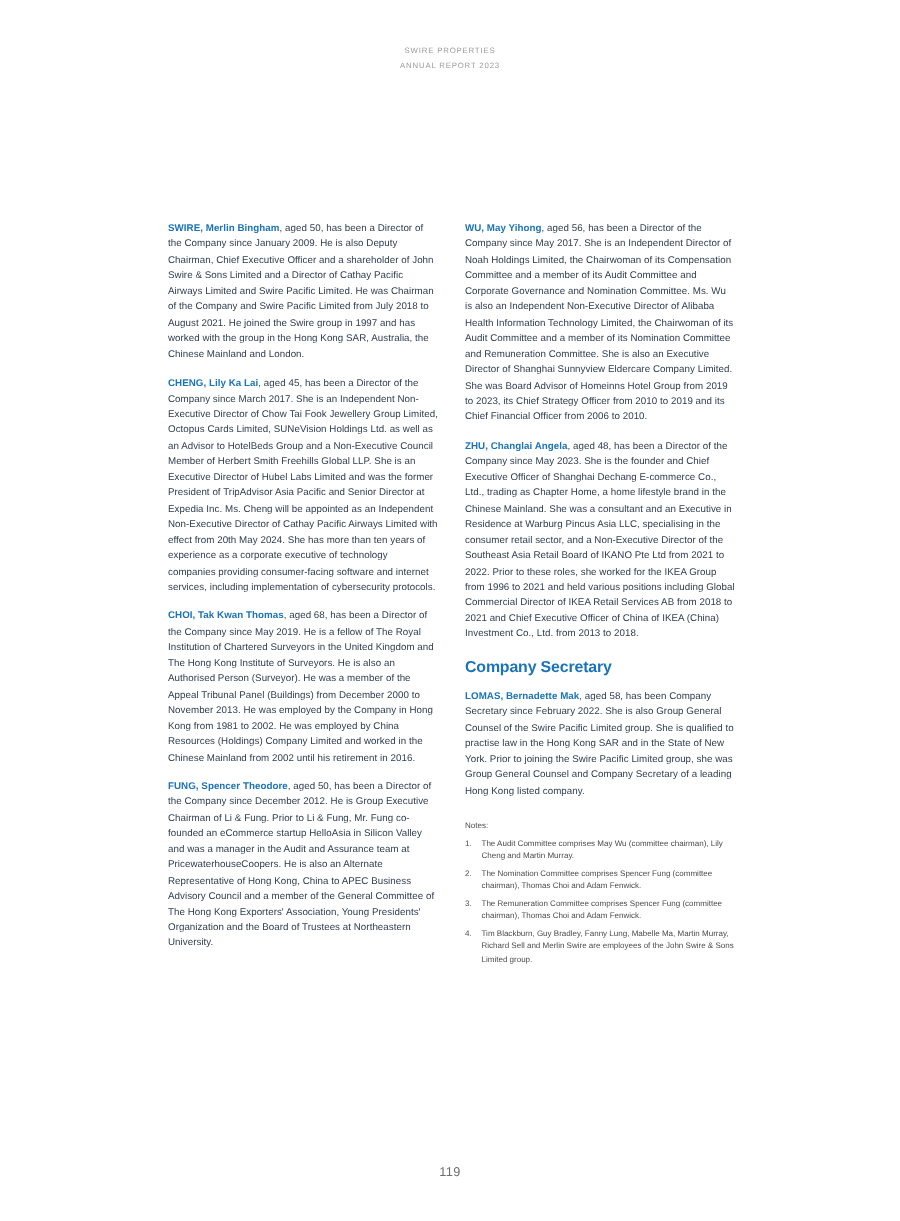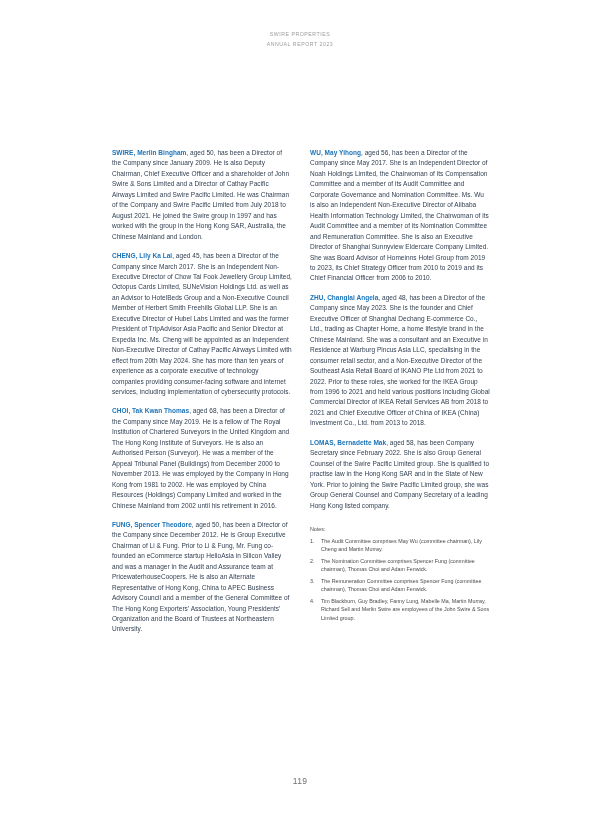--- a/index.html
+++ b/index.html
@@ -152,20 +152,21 @@
   <div class="col col-right">
 
     <p class="para">
       <span class="name">WU, May Yihong</span><span>, aged 56, has been a Director of the Company since May 2017. She is an Independent Director of Noah Holdings Limited, the Chairwoman of its Compensation Committee and a member of its Audit Committee and Corporate Governance and Nomination Committee. Ms. Wu is also an Independent Non-Executive Director of Alibaba Health Information Technology Limited, the Chairwoman of its Audit Committee and a member of its Nomination Committee and Remuneration Committee. She is also an Executive Director of Shanghai Sunnyview Eldercare Company Limited. She was Board Advisor of Homeinns Hotel Group from 2019 to 2023, its Chief Strategy Officer from 2010 to 2019 and its Chief Financial Officer from 2006 to 2010.</span>
     </p>
 
     <p class="para">
       <span class="name">ZHU, Changlai Angela</span><span>, aged 48, has been a Director of the Company since May 2023. She is the founder and Chief Executive Officer of Shanghai Dechang E-commerce Co., Ltd., trading as Chapter Home, a home lifestyle brand in the Chinese Mainland. She was a consultant and an Executive in Residence at Warburg Pincus Asia LLC, specialising in the consumer retail sector, and a Non-Executive Director of the Southeast Asia Retail Board of IKANO Pte Ltd from 2021 to 2022. Prior to these roles, she worked for the IKEA Group from 1996 to 2021 and held various positions including Global Commercial Director of IKEA Retail Services AB from 2018 to 2021 and Chief Executive Officer of China of IKEA (China) Investment Co., Ltd. from 2013 to 2018.</span>
     </p>
 
+    <h2 class="section">Company Secretary</h2>
 
     <p class="para">
       <span class="name">LOMAS, Bernadette Mak</span><span>, aged 58, has been Company Secretary since February 2022. She is also Group General Counsel of the Swire Pacific Limited group. She is qualified to practise law in the Hong Kong SAR and in the State of New York. Prior to joining the Swire Pacific Limited group, she was Group General Counsel and Company Secretary of a leading Hong Kong listed company.</span>
     </p>
 
     <div class="notes">
       <p class="notes-title">Notes:</p>
       <ol class="notes-list">
         <li>The Audit Committee comprises May Wu (committee chairman), Lily Cheng and Martin Murray.</li>
         <li>The Nomination Committee comprises Spencer Fung (committee chairman), Thomas Choi and Adam Fenwick.</li>

